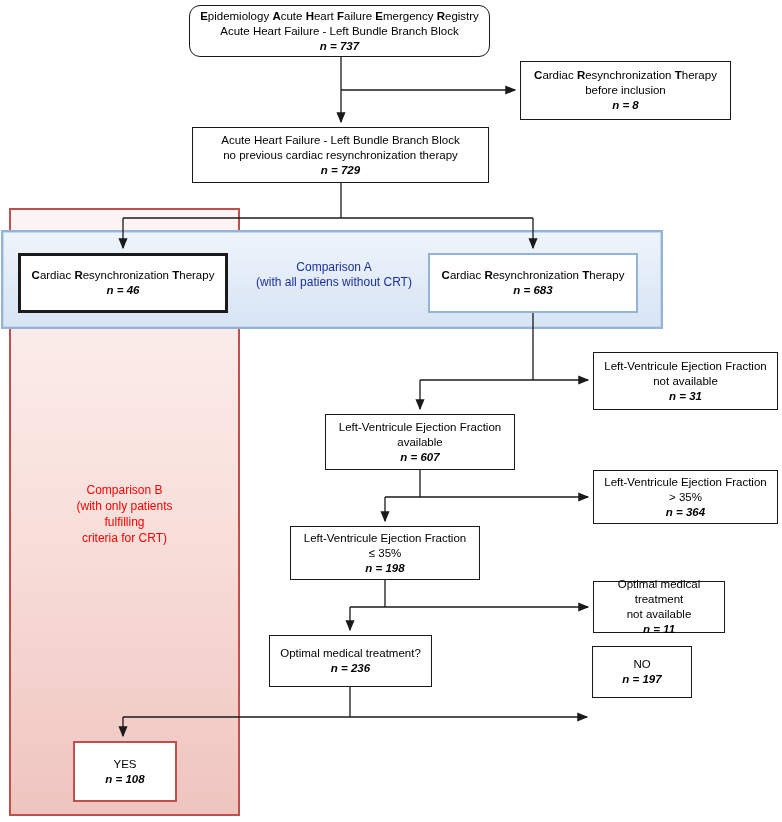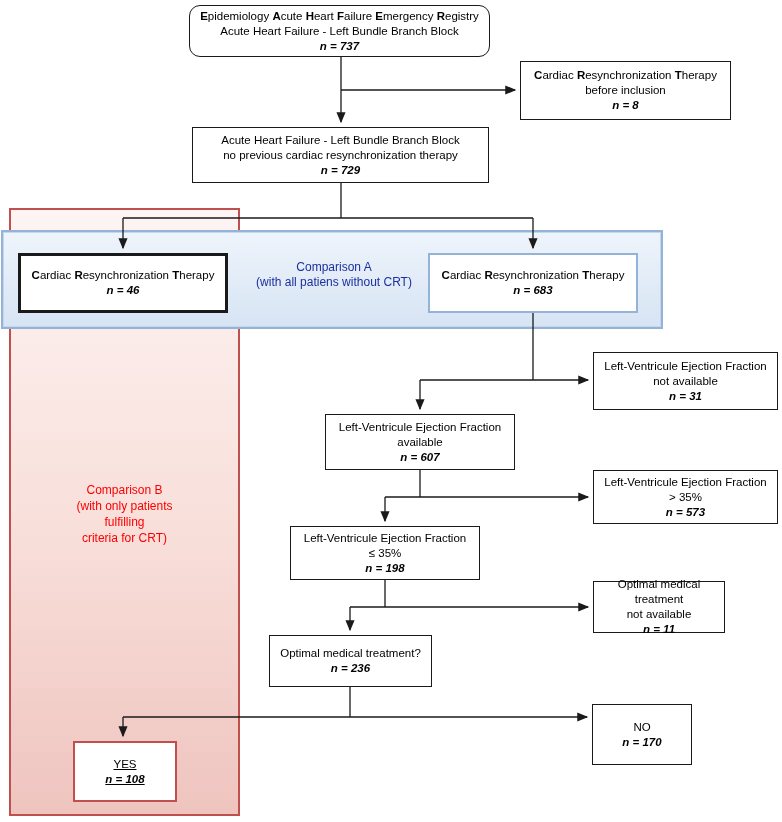--- a/index.html
+++ b/index.html
@@ -127,43 +127,43 @@
 
   <div class="box" style="left:325px;top:414px;width:190px;height:56px;">
     <div>Left-Ventricule Ejection Fraction</div>
     <div>available</div>
     <div class="nval">n = 607</div>
   </div>
 
   <div class="box" style="left:593px;top:470px;width:185px;height:54px;">
     <div>Left-Ventricule Ejection Fraction</div>
     <div>&gt; 35%</div>
-    <div class="nval">n = 573</div>
+    <div class="nval">n = 364</div>
   </div>
 
   <div class="box" style="left:290px;top:526px;width:190px;height:54px;">
     <div>Left-Ventricule Ejection Fraction</div>
     <div>≤ 35%</div>
     <div class="nval">n = 198</div>
   </div>
 
   <div class="box" style="left:593px;top:581px;width:132px;height:52px;">
     <div>Optimal medical treatment</div>
     <div>not available</div>
     <div class="nval">n = 11</div>
   </div>
 
   <div class="box" style="left:269px;top:635px;width:163px;height:52px;">
     <div>Optimal medical treatment?</div>
     <div class="nval">n = 236</div>
   </div>
 
-  <div class="box" style="left:592px;top:704px;width:100px;height:61px;">
+  <div class="box" style="left:592px;top:646px;width:100px;height:52px;">
     <div>NO</div>
-    <div class="nval">n = 170</div>
+    <div class="nval">n = 197</div>
   </div>
 
-  <div class="box redb" style="left:73px;top:741px;width:104px;height:61px;text-decoration:underline;">
+  <div class="box redb" style="left:73px;top:741px;width:104px;height:61px;">
     <div>YES</div>
     <div class="nval">n = 108</div>
   </div>
 
 </div>
 
 </body></html>

